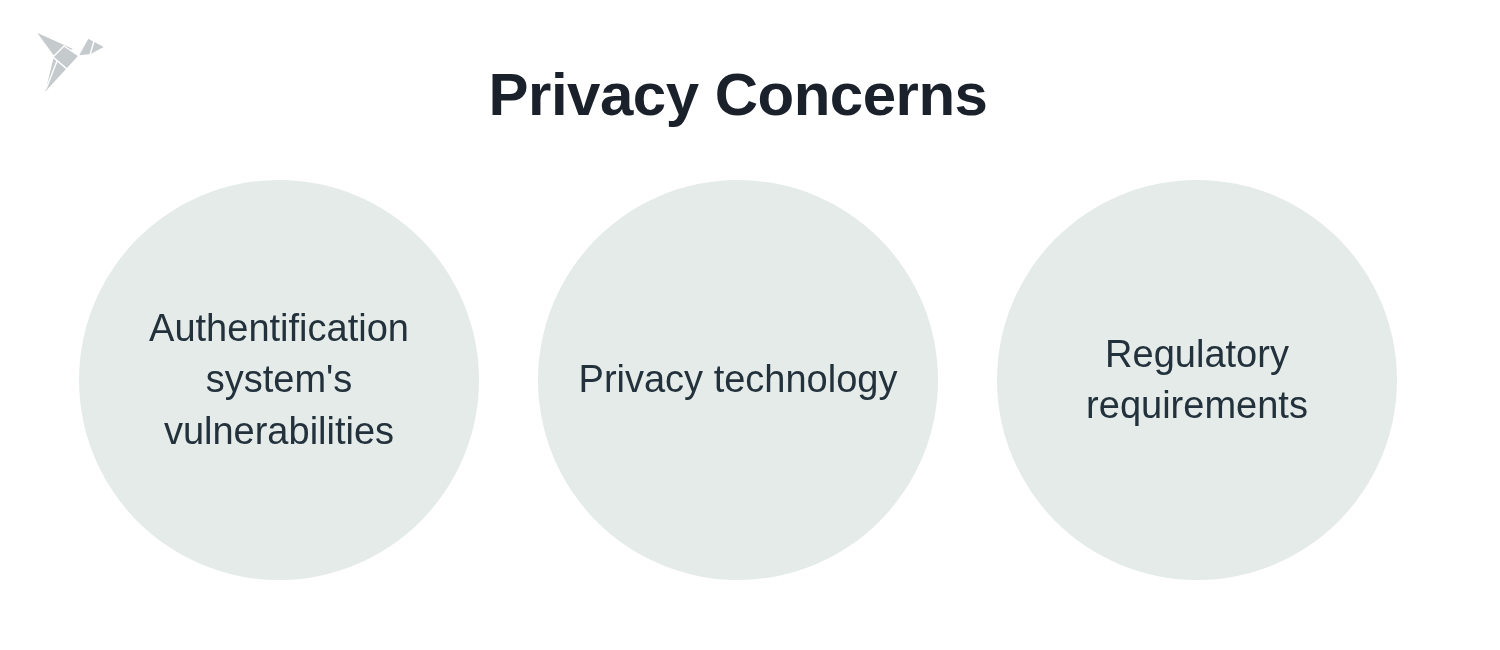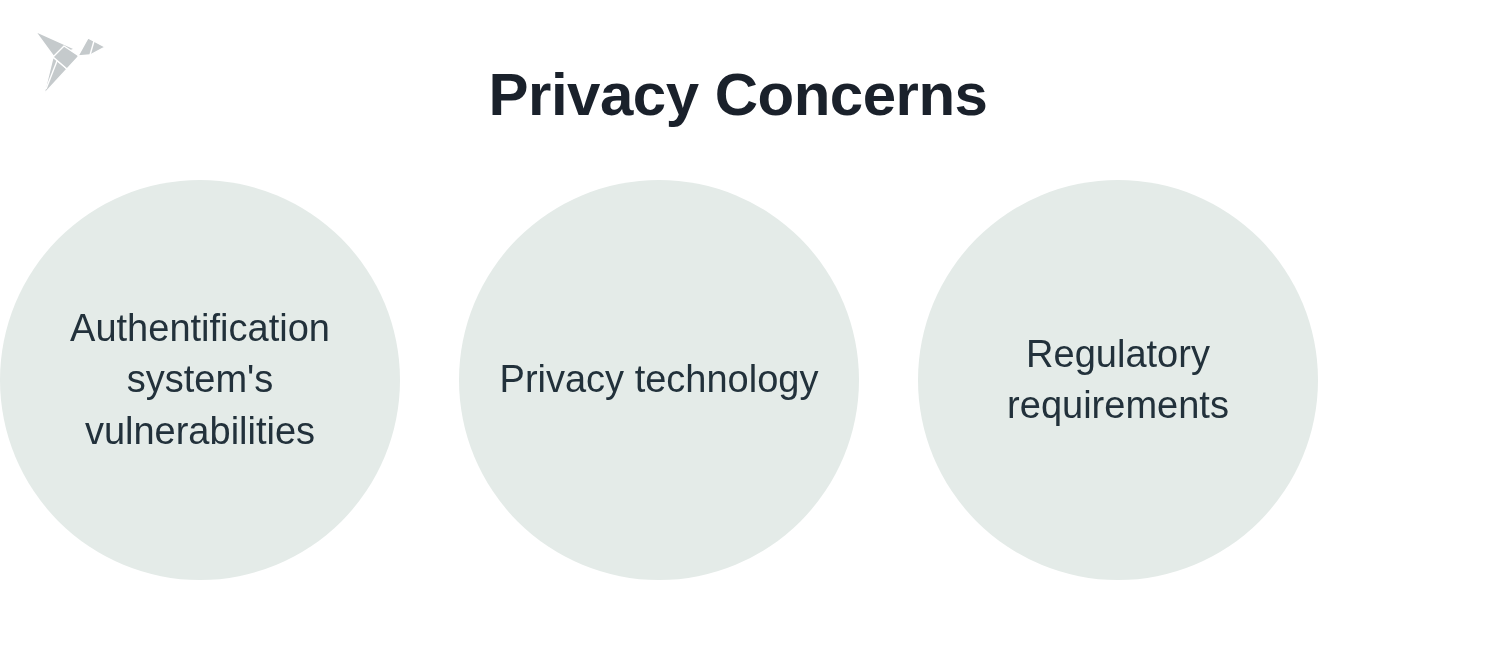--- a/index.html
+++ b/index.html
@@ -51,20 +51,21 @@
     font-weight: bold;
     letter-spacing: -0.5px;
     color: var(--title-color);
   }
   .circles {
     position: absolute;
     top: 180px;
     left: 0;
     width: 100%;
     display: flex;
+    justify-content: center;
     gap: 59px;
   }
   .circle {
     width: 400px;
     height: 400px;
     border-radius: 50%;
     background: var(--circle-fill);
     display: flex;
     align-items: center;
     justify-content: center;

